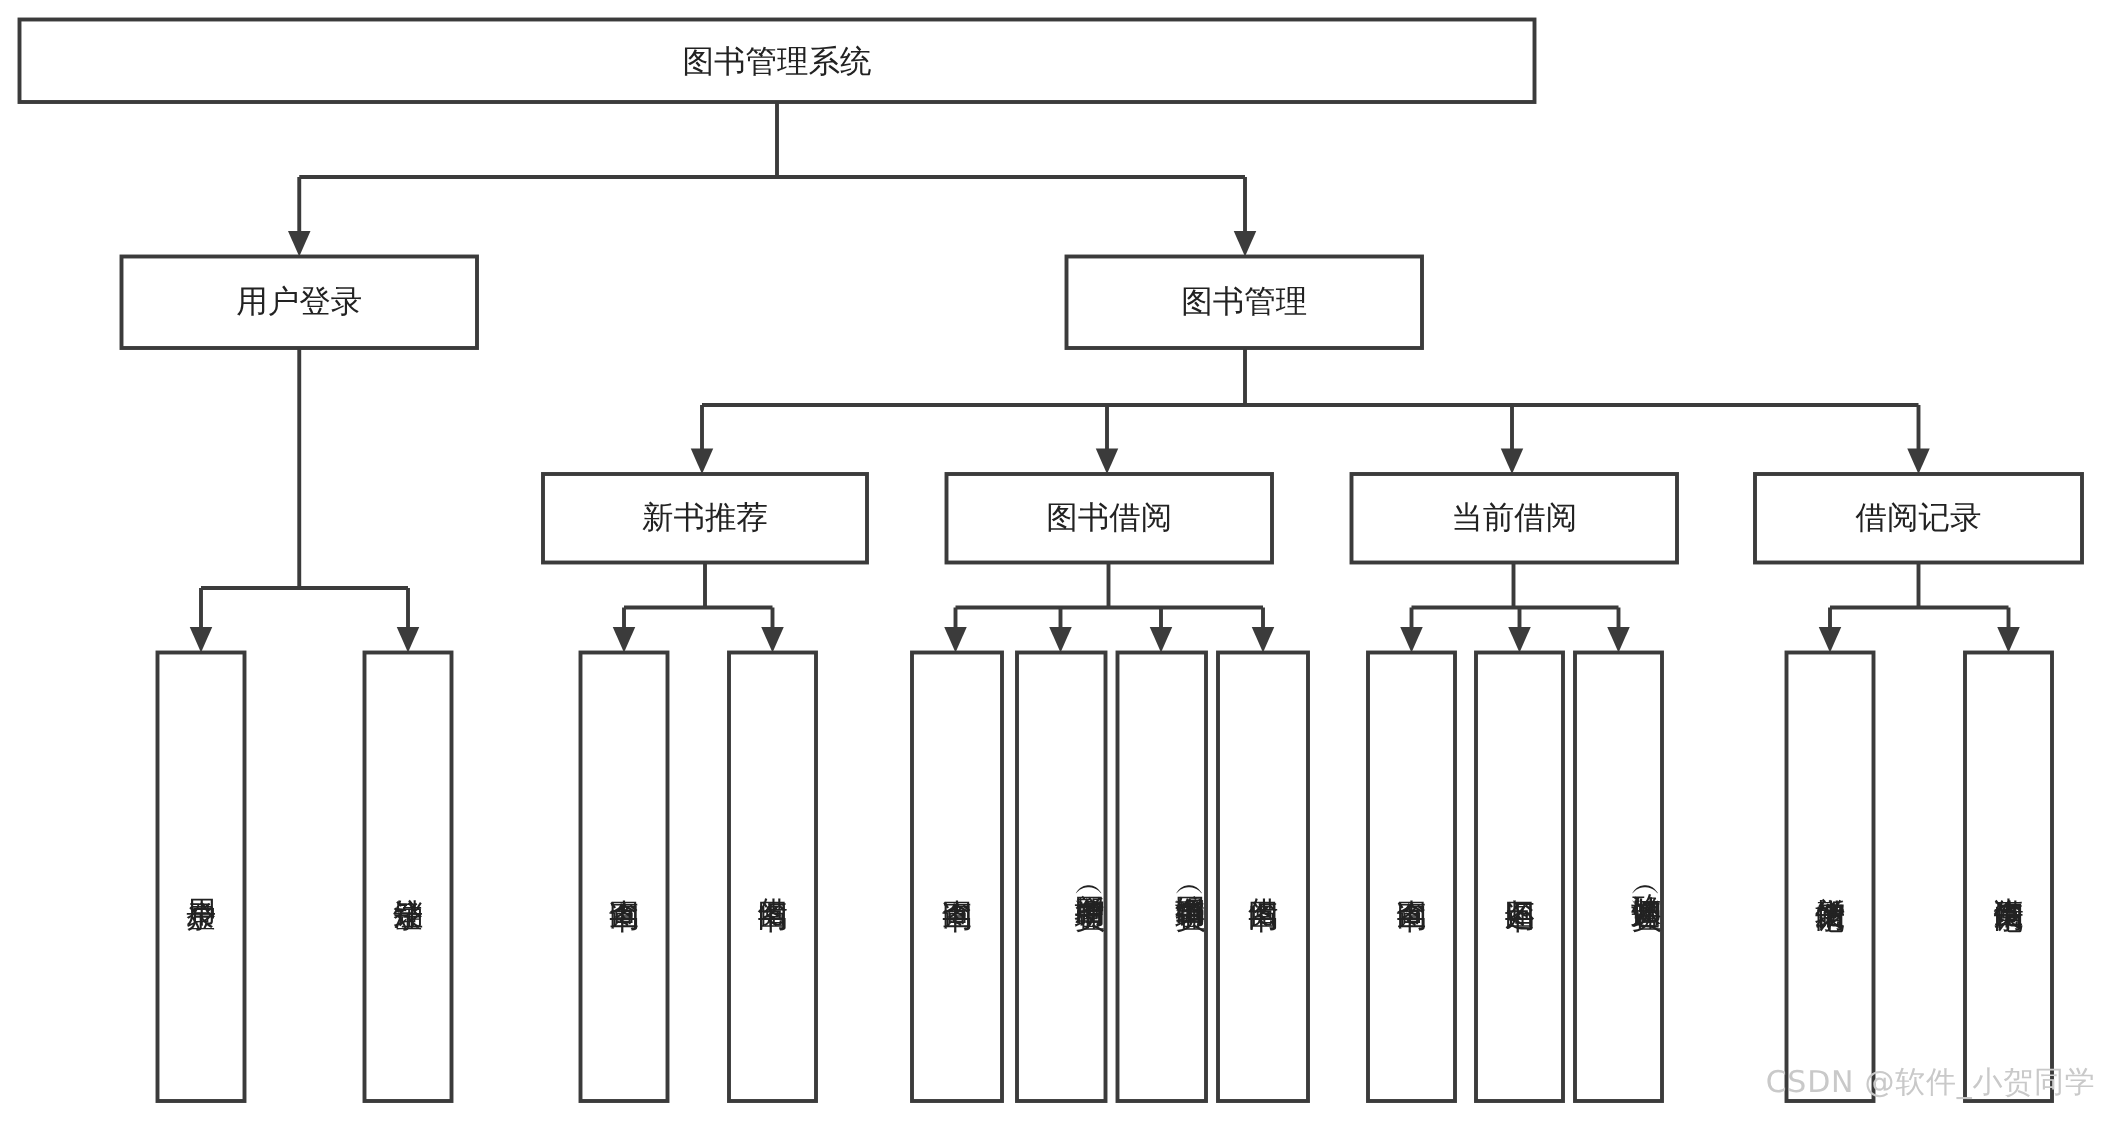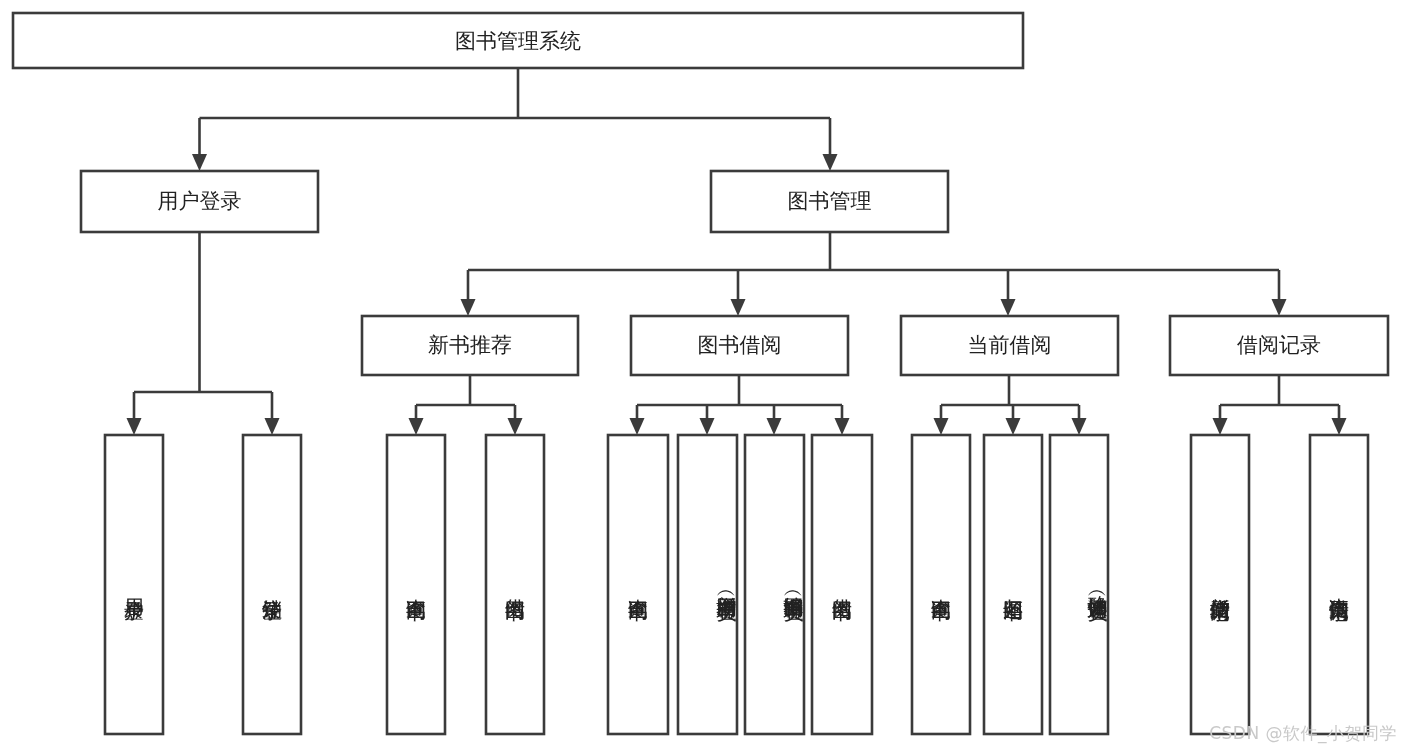--- a/index.html
+++ b/index.html
@@ -40,22 +40,22 @@
     stroke-width: 2.6;
     fill: none;
   }
   .arrow-head {
     fill: #3b3b3b;
     stroke: none;
   }
   .watermark {
     position: absolute;
     right: 8px;
-    bottom: 2px;
-    font-size: 17px;
+    bottom: 12px;
+    font-size: 20px;
     color: #c9c9c9;
     letter-spacing: 0.5px;
     font-family: "DejaVu Sans", "Liberation Sans", sans-serif;
     white-space: nowrap;
     pointer-events: none;
   }
   .vlabel-wrap {
     position: absolute;
     display: flex;
     align-items: center;

